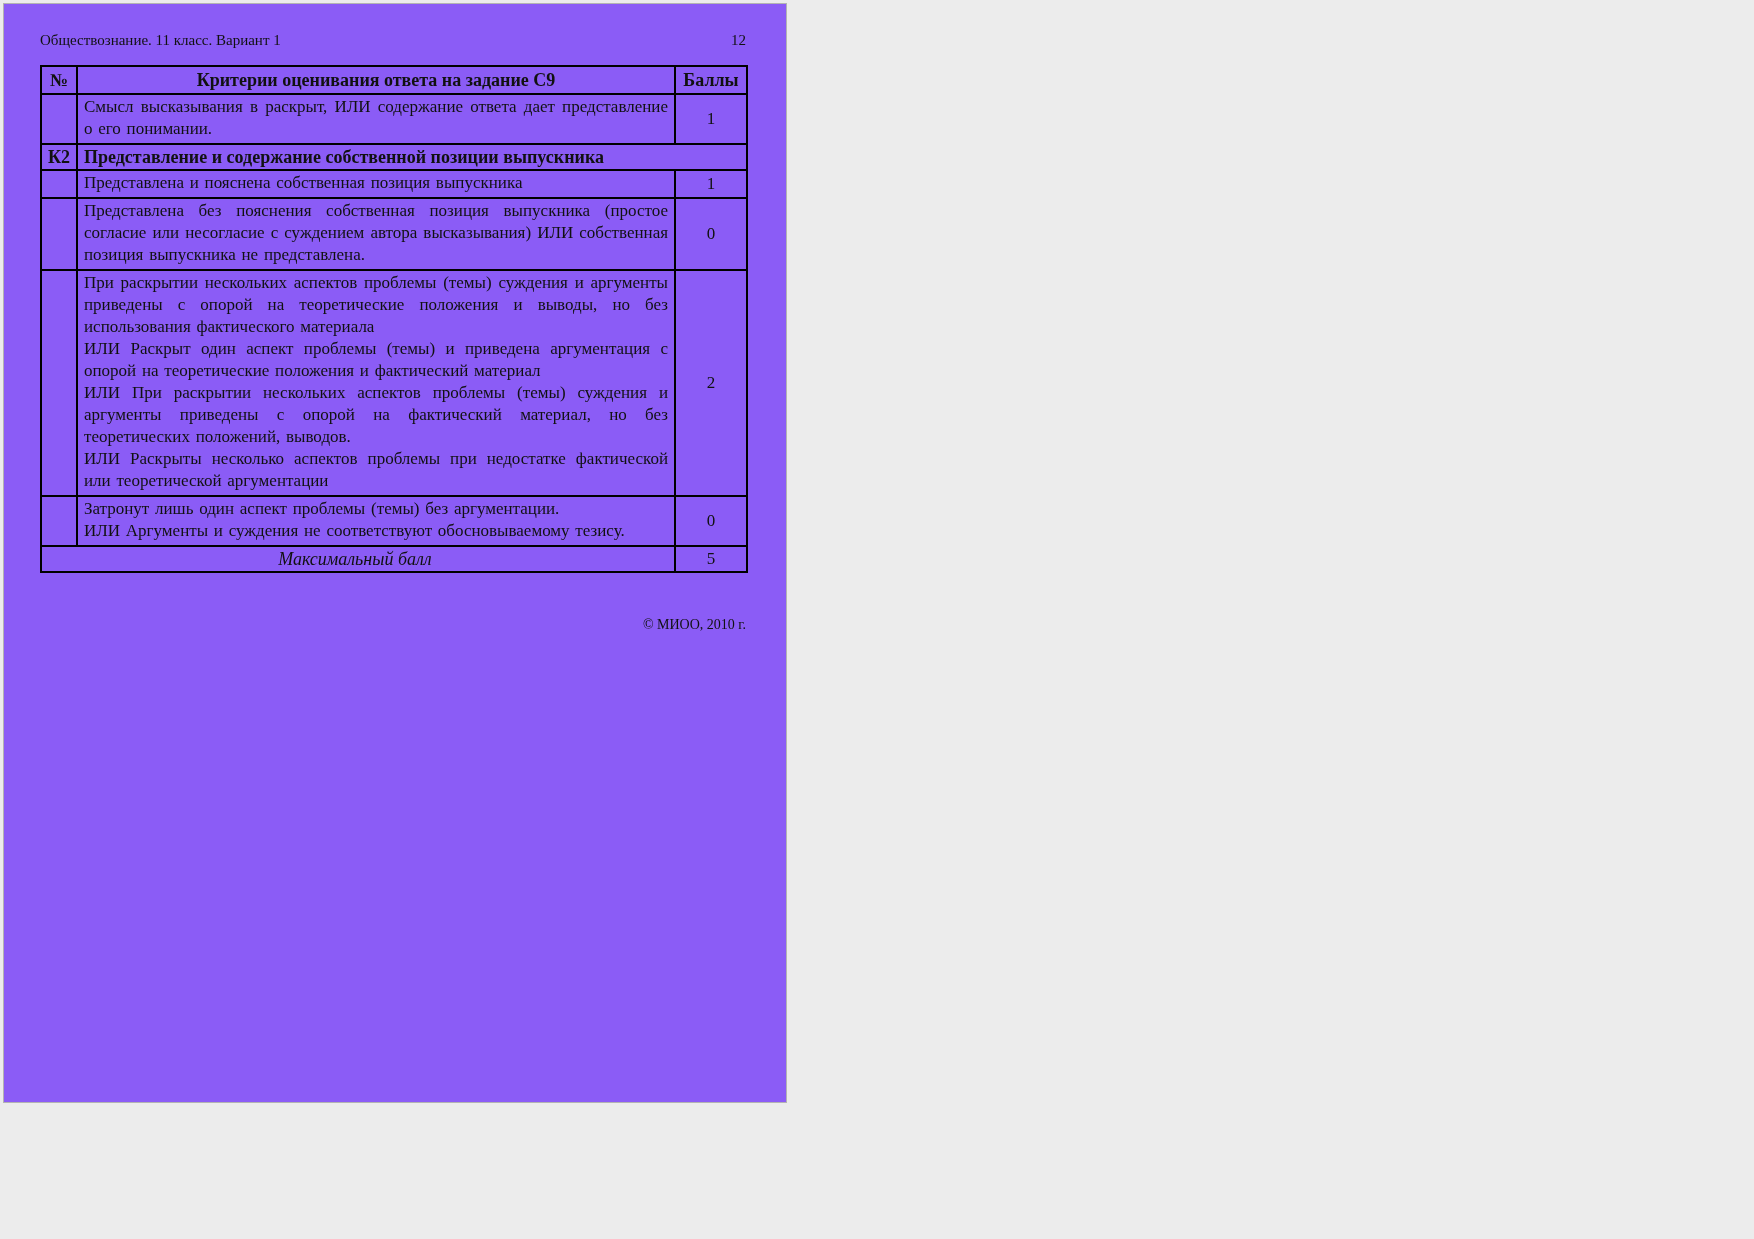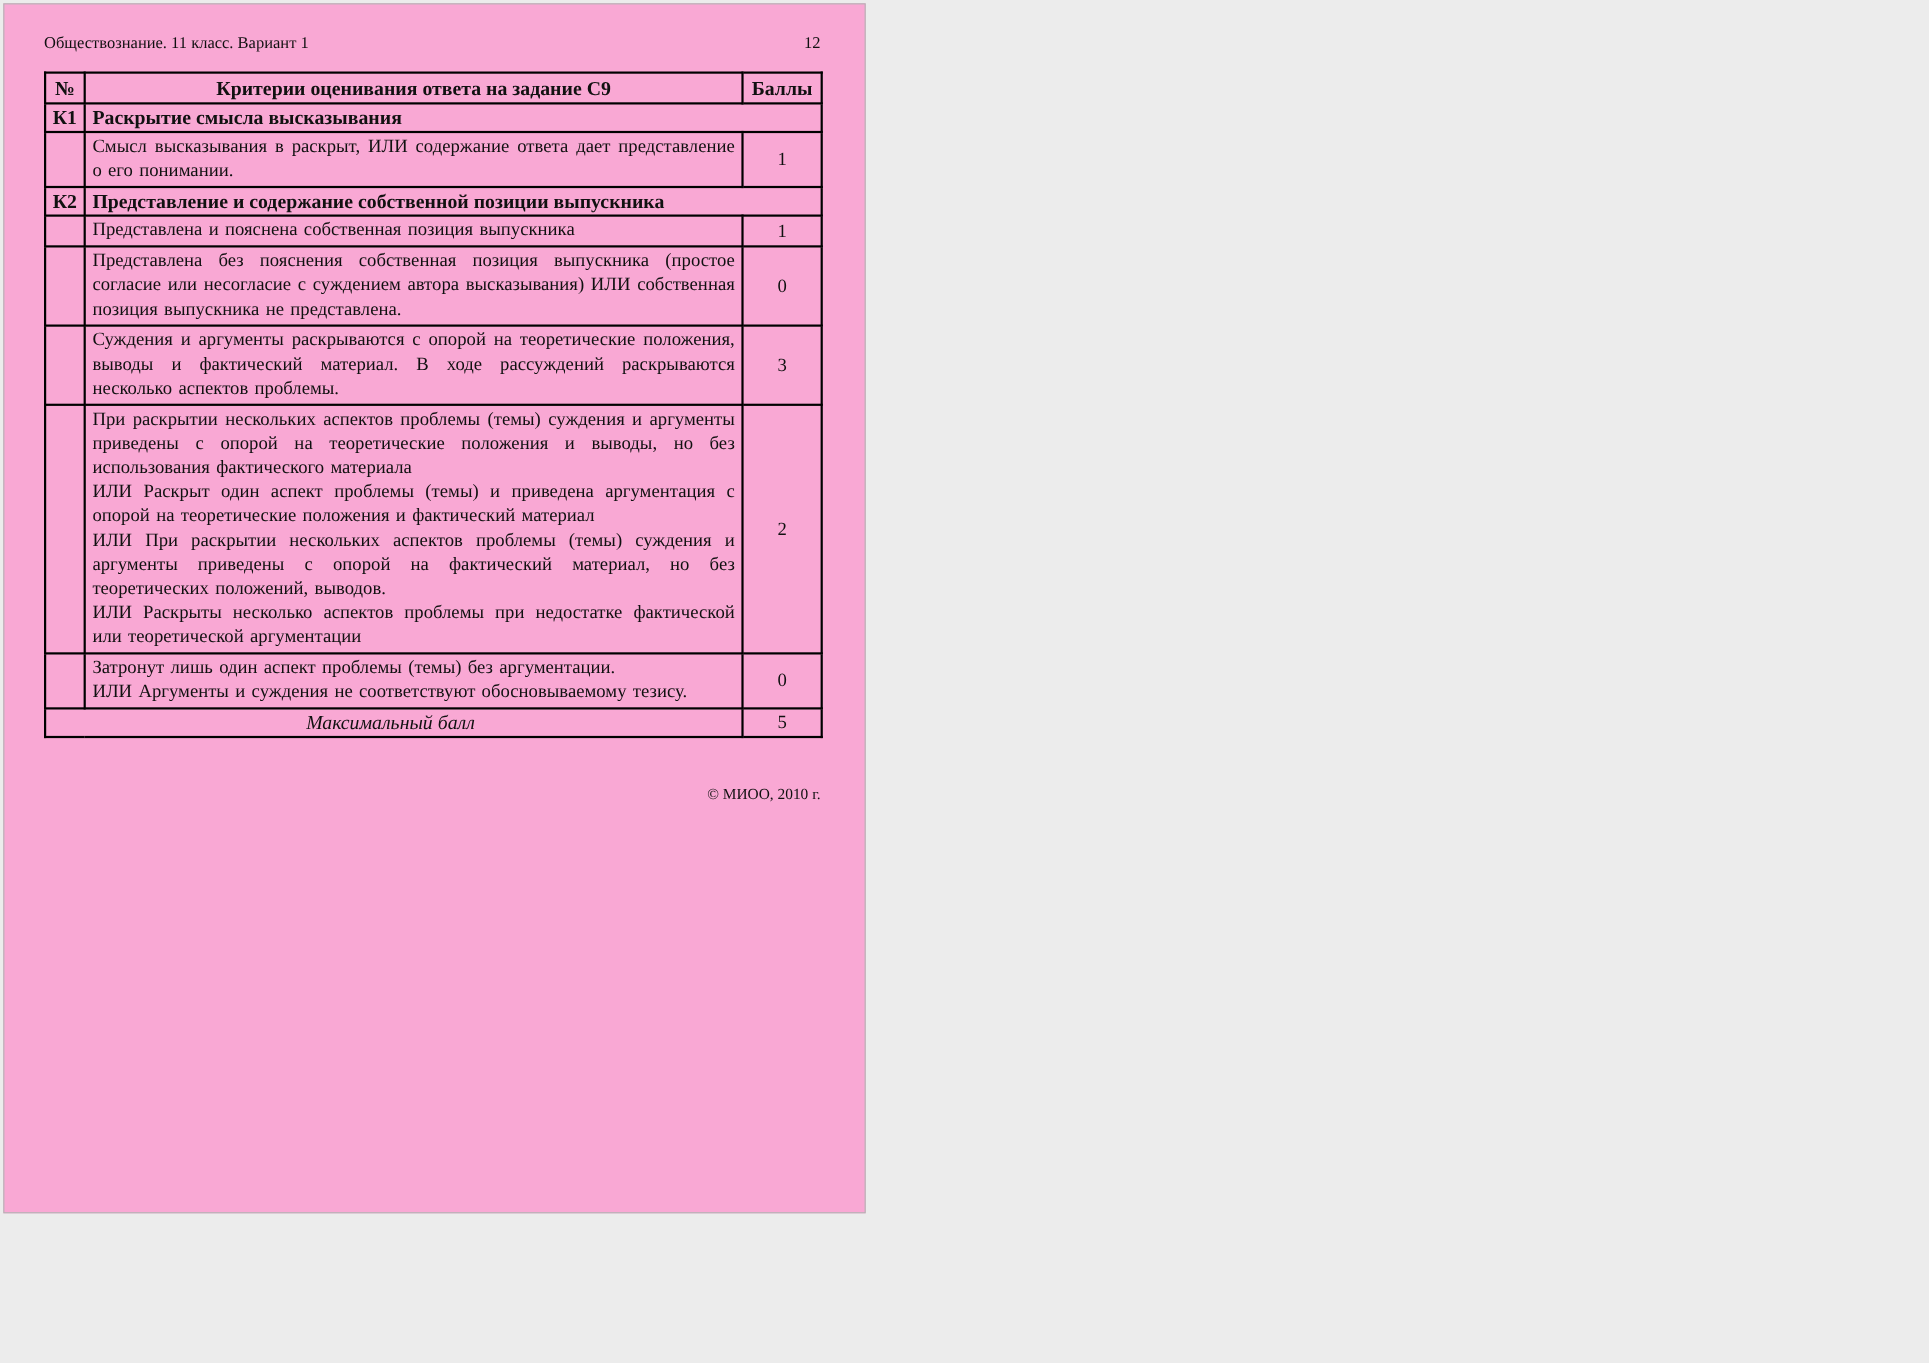--- a/index.html
+++ b/index.html
@@ -7,21 +7,21 @@
     width:1754px;height:1239px;
     background:#ececec;
     font-family:"Liberation Serif","DejaVu Serif",serif;
     color:#111;
     overflow:hidden;
     position:relative;
   }
   .page{
     position:absolute;left:3px;top:3px;
     width:784px;height:1100px;
-    background:#f9a8d4;
+    background:#8b5cf6;
     border:1px solid #b3b3b3;
     box-sizing:border-box;
   }
   .page-inner{padding:28px 40px 0 36px;}
   .doc-header{
     display:flex;justify-content:space-between;
     width:706px;
     font-size:15px;
     margin-bottom:16px;
   }
@@ -104,49 +104,40 @@
         </colgroup>
 
       <tbody>
           <tr>
         <th>№</th>
         <th>Критерии оценивания ответа на задание С9</th>
         <th>Баллы</th>
       </tr>
 
       <tr>
-        <td class="no-cell">К1</td>
-        <td class="section-cell" colspan="2">Раскрытие смысла высказывания</td>
-      </tr>
-      <tr>
         <td class="no-cell"></td>
         <td class="crit-cell">Смысл высказывания в раскрыт, ИЛИ содержание ответа дает представление о его понимании.</td>
         <td class="score-cell">1</td>
       </tr>
 
       <tr>
         <td class="no-cell">К2</td>
         <td class="section-cell" colspan="2">Представление и содержание собственной позиции выпускника</td>
       </tr>
       <tr>
         <td class="no-cell"></td>
         <td class="crit-cell">Представлена и пояснена собственная позиция выпускника</td>
         <td class="score-cell">1</td>
       </tr>
       <tr>
         <td class="no-cell"></td>
         <td class="crit-cell">Представлена без пояснения собственная позиция выпускника (простое согласие или несогласие с суждением автора высказывания) ИЛИ собственная позиция выпускника не представлена.</td>
         <td class="score-cell">0</td>
       </tr>
 
-      <tr>
-        <td class="no-cell"></td>
-        <td class="crit-cell">Суждения и аргументы раскрываются с опорой на теоретические положения, выводы и фактический материал. В ходе рассуждений раскрываются несколько аспектов проблемы.</td>
-        <td class="score-cell">3</td>
-      </tr>
       <tr>
         <td class="no-cell"></td>
         <td class="crit-cell">При раскрытии нескольких аспектов проблемы (темы) суждения и аргументы приведены с опорой на теоретические положения и выводы, но без использования фактического материала
 ИЛИ Раскрыт один аспект проблемы (темы) и приведена аргументация с опорой на теоретические положения и фактический материал
 ИЛИ При раскрытии нескольких аспектов проблемы (темы) суждения и аргументы приведены с опорой на фактический материал, но без теоретических положений, выводов.
 ИЛИ Раскрыты несколько аспектов проблемы при недостатке фактической или теоретической аргументации</td>
         <td class="score-cell">2</td>
       </tr>
       <tr>
         <td class="no-cell"></td>

